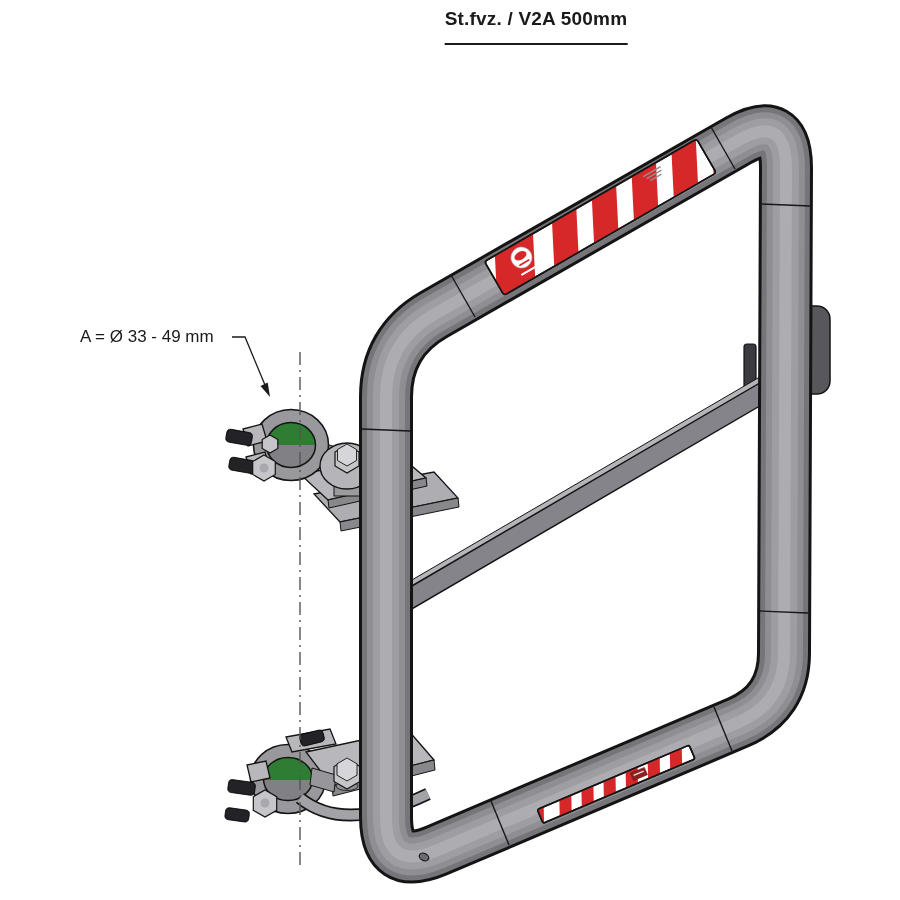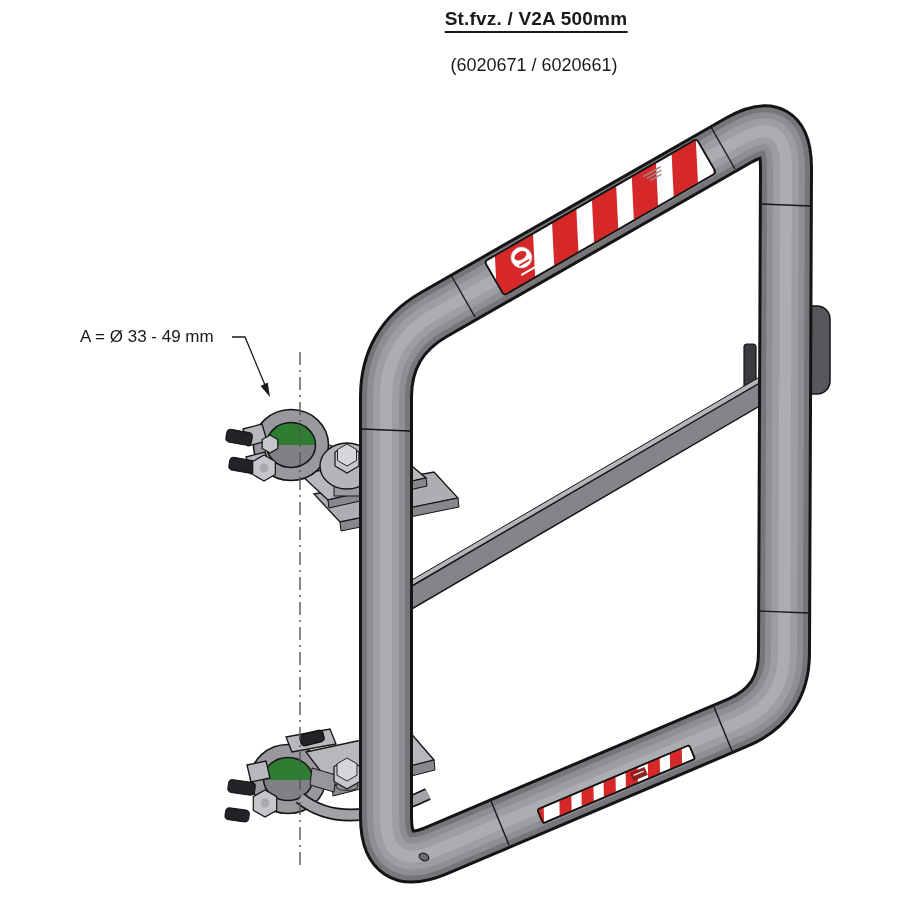--- a/index.html
+++ b/index.html
@@ -1,21 +1,21 @@
 <!DOCTYPE html>
 <html><head>
 <meta charset="utf-8">
 <style>
   html,body{margin:0;padding:0;background:#ffffff;}
   #stage{position:relative;width:900px;height:900px;background:#ffffff;overflow:hidden;
          font-family:"Liberation Sans",sans-serif;color:#1a1a1a;}
   #drawing{position:absolute;left:0;top:0;}
   .txt{position:absolute;white-space:nowrap;}
   .title{top:8px;left:536px;transform:translateX(-50%);font-size:19px;font-weight:bold;letter-spacing:.2px;}
-  .title span{border-bottom:2px solid #1a1a1a;padding-bottom:2px;}
+  .title span{border-bottom:2px solid #1a1a1a;padding-bottom:14px;}
   .codes{top:55px;left:534px;transform:translateX(-50%);font-size:18px;}
   .dim-label{top:327px;left:80px;font-size:17px;}
   
   .frame-o{fill:none;stroke:#141414;stroke-width:54;stroke-linejoin:round;}
   .frame-1{fill:none;stroke:#75757a;stroke-width:48;stroke-linejoin:round;}
   .frame-2{fill:none;stroke:#8e8e93;stroke-width:38;stroke-linejoin:round;}
   .frame-3{fill:none;stroke:#9d9da2;stroke-width:26;stroke-linejoin:round;}
   .frame-4{fill:none;stroke:#acacb1;stroke-width:12;stroke-linejoin:round;}
   .seam{stroke:#17171a;stroke-width:1.4;}
   .pl {fill:#b8b8bc;stroke:#141414;stroke-width:1.3;}
@@ -178,16 +178,15 @@
 
   <g>
     <polyline class="leader" points="232,337 245,337 265,385"></polyline>
     <polygon points="270,397 267.7,382.6 260.5,386" fill="#1a1a1a"></polygon>
   </g>
 </svg>
 
   <div class="txt title">
     <span>St.fvz. / V2A 500mm</span>
   </div>
-  <div class="txt codes">(6020671 / 6020661)</div>
   <div class="txt dim-label">A = Ø 33 - 49 mm</div>
 
 </div>
 
 </body></html>

